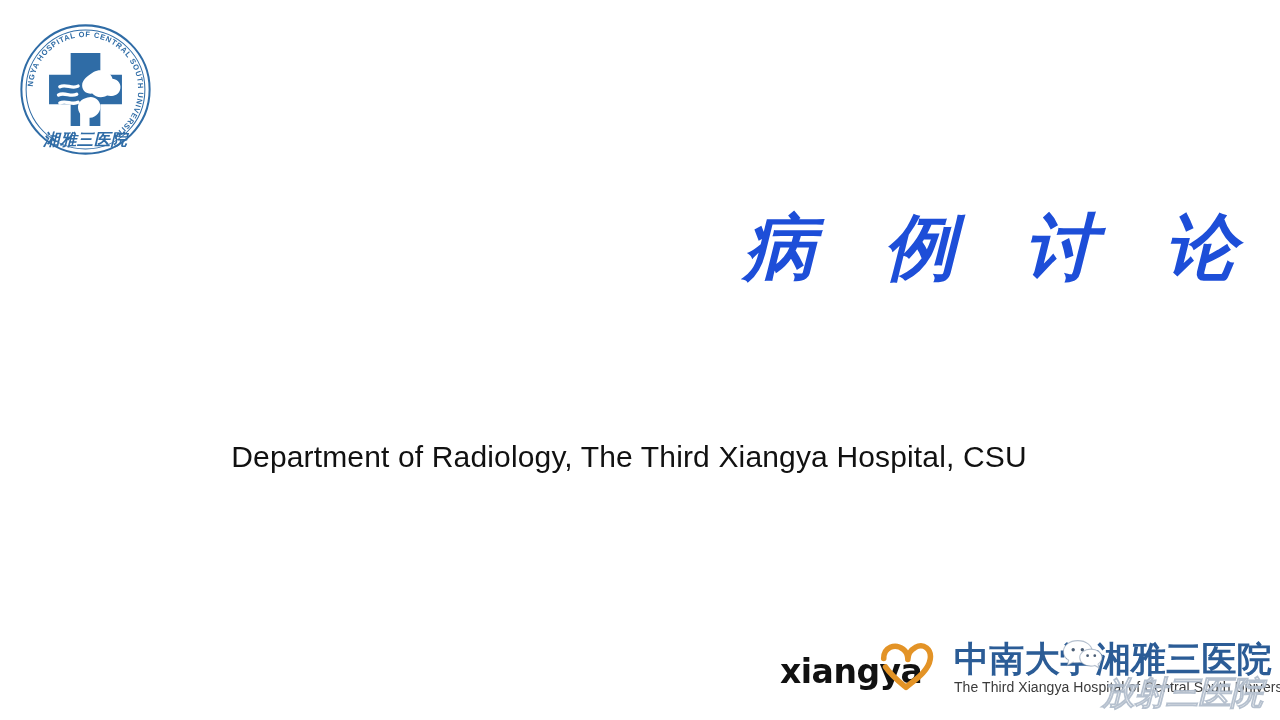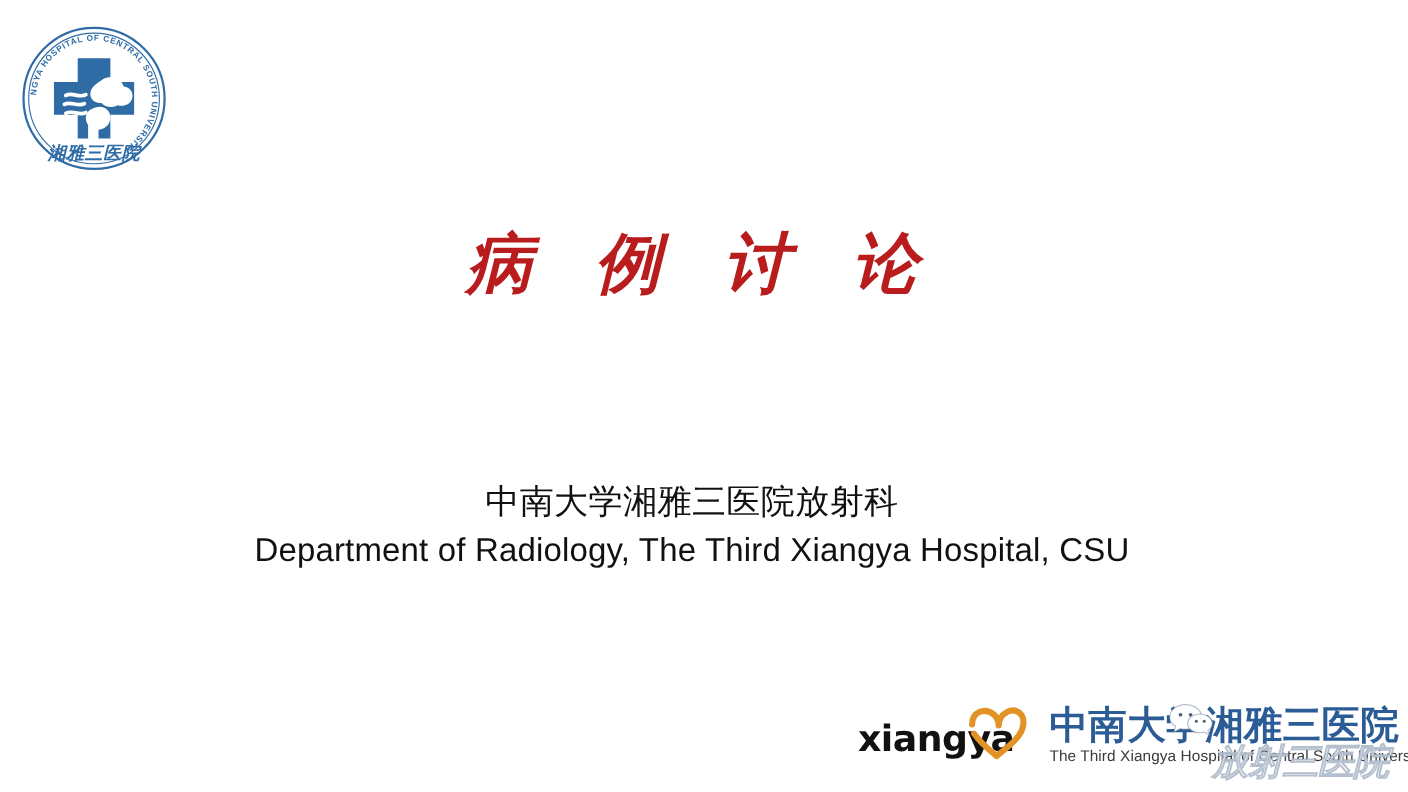--- a/index.html
+++ b/index.html
@@ -26,27 +26,27 @@
     height: 135px;
   }
   #hospital-emblem svg { display: block; width: 135px; height: 135px; }
 
   
   #main-title {
     position: absolute;
     left: 0;
     top: 208px;
     width: 1258px;
-    text-align: center;
+    text-align: right;
     font-family: "DejaVu Serif", "Liberation Serif", serif;
-    font-size: 60px;
+    font-size: 72px;
     line-height: 1.08;
     font-weight: 700;
     font-style: italic;
-    color: #b91c1c;
+    color: #1d4ed8;
     letter-spacing: 0.30em;
     text-indent: 0.30em;
     white-space: nowrap;
   }
 
   
   #subtitle-block {
     position: absolute;
     left: 0;
     top: 434px;
@@ -196,21 +196,20 @@
         <path d="M62,120 c9,-5 18,4 27,-1" stroke="#ffffff" stroke-width="5" fill="none" stroke-linecap="round"></path>
       </g>
 
       <text x="100" y="182" text-anchor="middle" font-family="'DejaVu Serif', serif" font-size="24" font-style="italic" font-weight="700" fill="#2f6ca6" letter-spacing="1">湘雅三医院</text>
     </svg>
   </div>
 
   <div id="main-title">病 例 讨 论</div>
 
   <div id="subtitle-block">
-    <div id="subtitle-cn">中南大学湘雅三医院放射科</div>
     <div id="subtitle-en">Department of Radiology, The Third Xiangya Hospital, CSU</div>
   </div>
 
   <div id="footer-logos">
 
     <div id="xiangya-wordmark">
       <div class="wm-text">xiangya</div>
       <svg class="heart" viewBox="0 0 60 56" xmlns="http://www.w3.org/2000/svg" aria-hidden="true">
         <path d="M6,20 C6,8 18,3 27,10 C31,13 32,17 32,21
                  C32,17 34,11 40,8 C49,3 58,10 56,21

